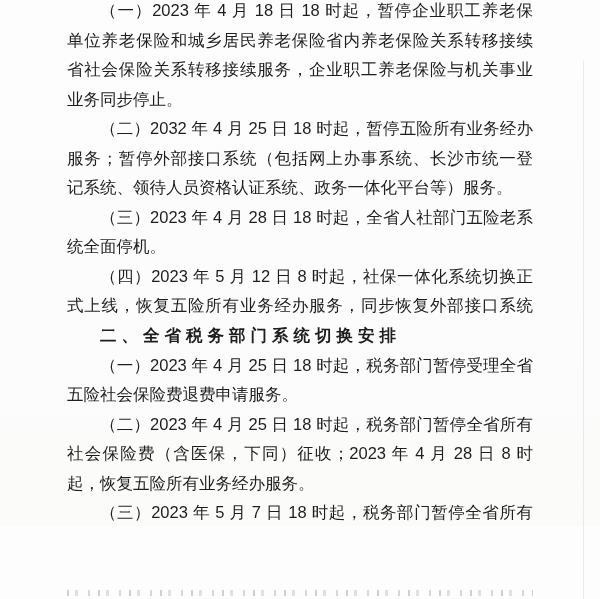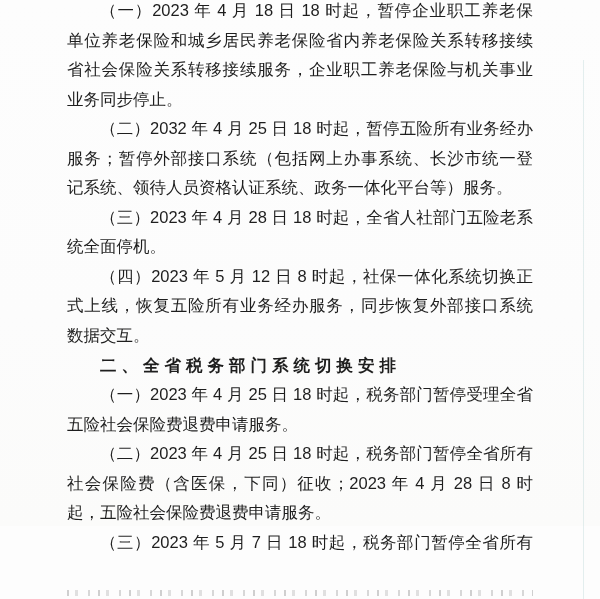--- a/index.html
+++ b/index.html
@@ -83,24 +83,23 @@
       <div class="tline full">单位养老保险和城乡居民养老保险省内养老保险关系转移接续</div>
       <div class="tline full">省社会保险关系转移接续服务，企业职工养老保险与机关事业</div>
       <div class="tline">业务同步停止。</div>
       <div class="tline full indent">（二）2032 年 4 月 25 日 18 时起，暂停五险所有业务经办</div>
       <div class="tline full">服务；暂停外部接口系统（包括网上办事系统、长沙市统一登</div>
       <div class="tline">记系统、领待人员资格认证系统、政务一体化平台等）服务。</div>
       <div class="tline full indent">（三）2023 年 4 月 28 日 18 时起，全省人社部门五险老系</div>
       <div class="tline">统全面停机。</div>
       <div class="tline full indent">（四）2023 年 5 月 12 日 8 时起，社保一体化系统切换正</div>
       <div class="tline full">式上线，恢复五险所有业务经办服务，同步恢复外部接口系统</div>
-      <div class="tline">数据交互。</div>
       <div class="tline indent bold">二、全省税务部门系统切换安排</div>
       <div class="tline full indent">（一）2023 年 4 月 25 日 18 时起，税务部门暂停受理全省</div>
       <div class="tline">五险社会保险费退费申请服务。</div>
       <div class="tline full indent">（二）2023 年 4 月 25 日 18 时起，税务部门暂停全省所有</div>
       <div class="tline full">社会保险费（含医保，下同）征收；2023 年 4 月 28 日 8 时</div>
-      <div class="tline">起，五险社会保险费退费申请服务。</div>
+      <div class="tline">起，恢复五险所有业务经办服务。</div>
       <div class="tline full indent">（三）2023 年 5 月 7 日 18 时起，税务部门暂停全省所有</div>
     </div>
   <div class="cutoff"></div>
   <div class="edge-line"></div>
 </div>
 
 </body></html>

